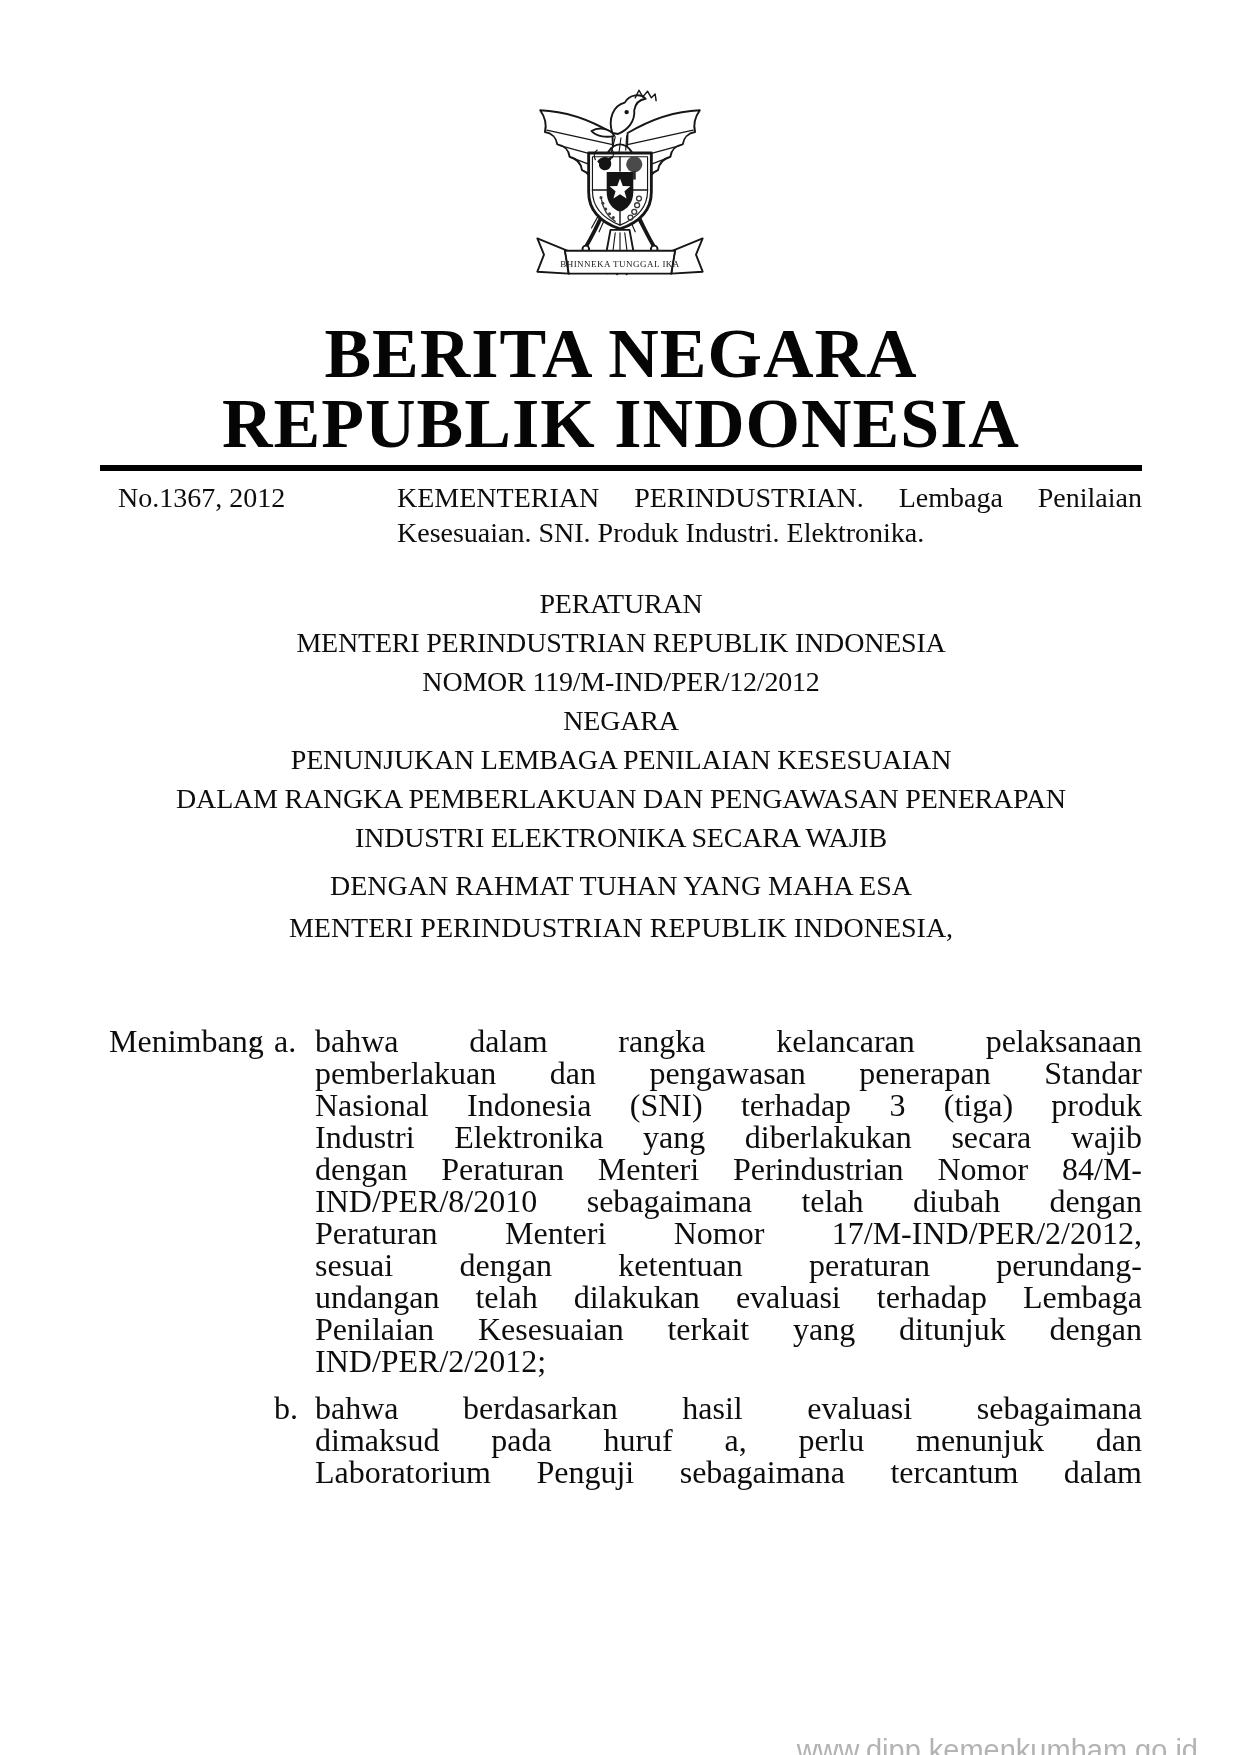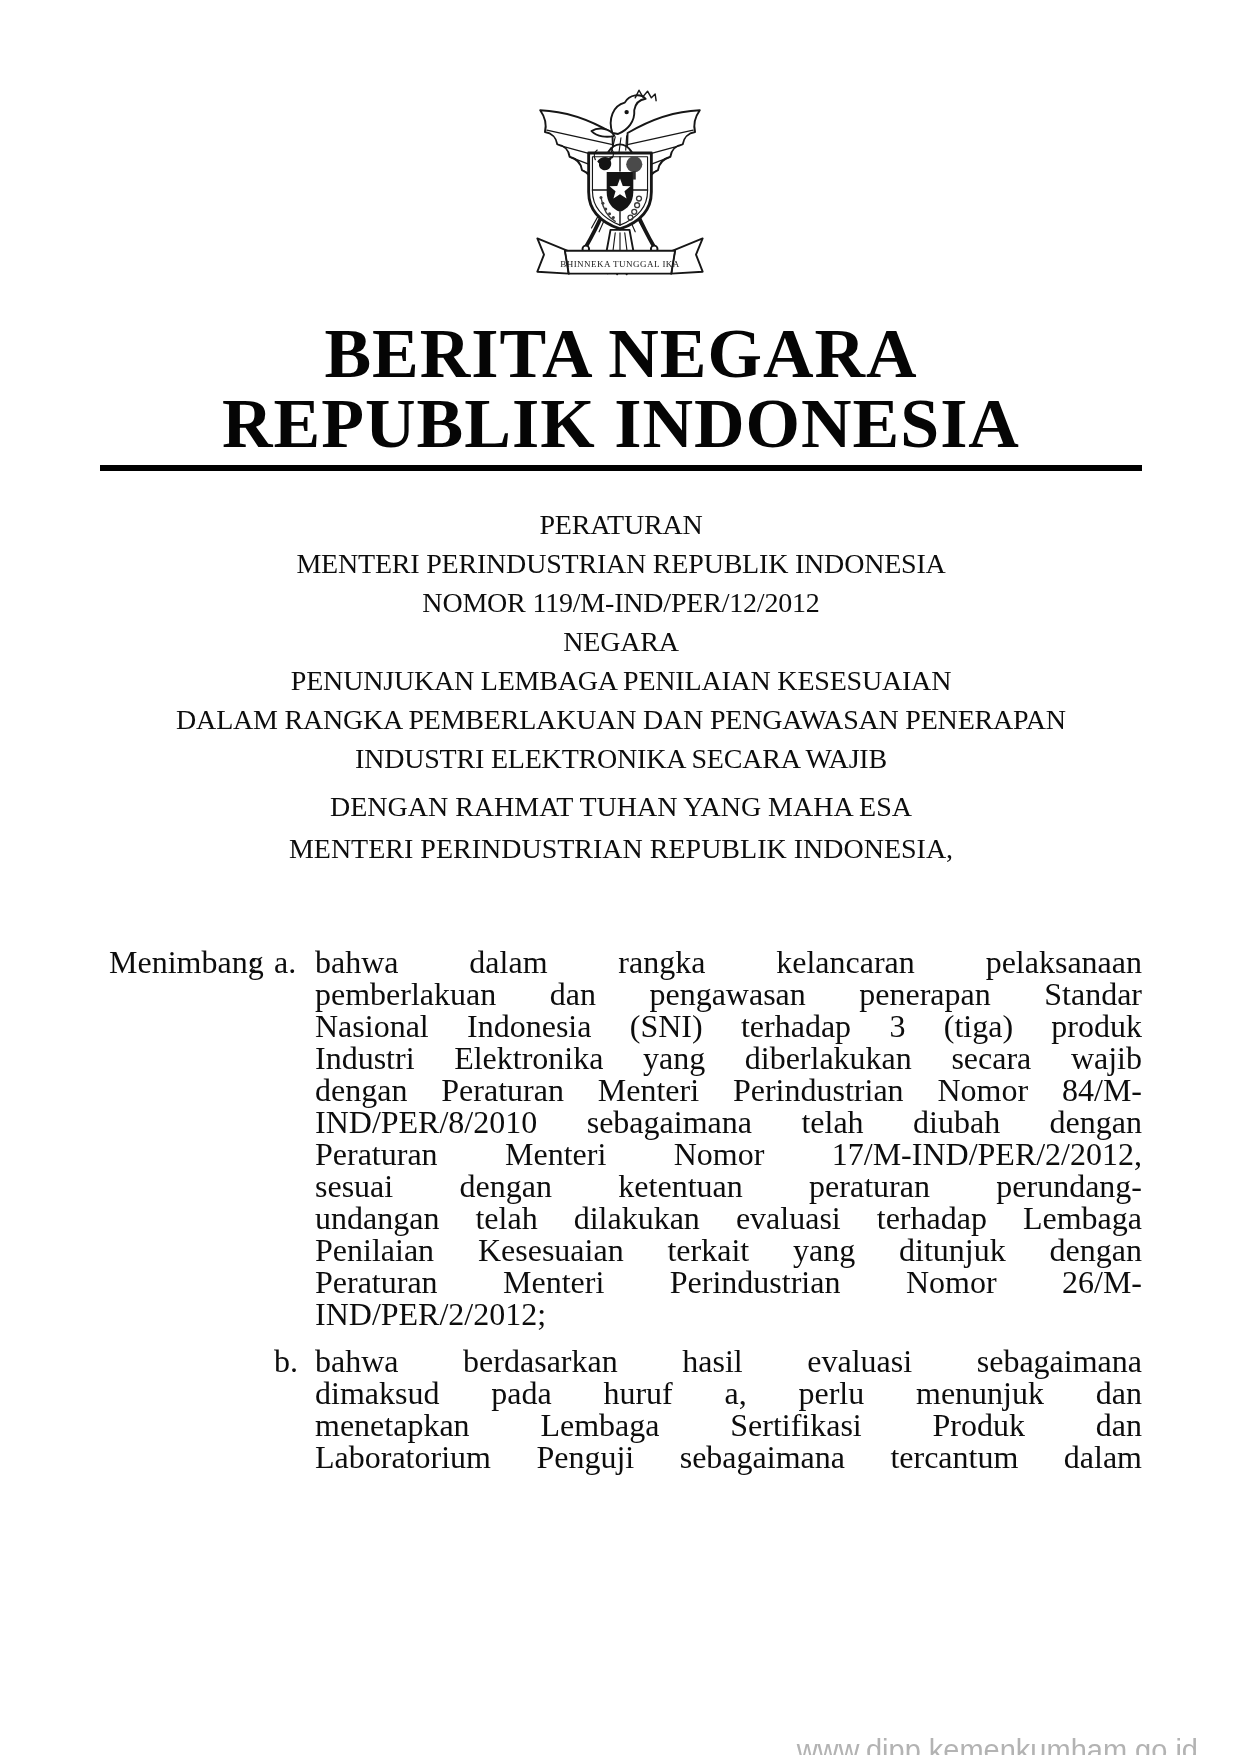--- a/index.html
+++ b/index.html
@@ -149,20 +149,27 @@
 
   <div class="content">
 
     <div class="gazette-title">
       <div>BERITA NEGARA</div>
       <div>REPUBLIK INDONESIA</div>
     </div>
 
     <div class="rule"></div>
 
+    <div class="issue-row">
+      <div class="issue-no">No.1367, 2012</div>
+      <div class="subject">
+        <div class="jfirst">KEMENTERIAN PERINDUSTRIAN. Lembaga Penilaian</div>
+        <div>Kesesuaian. SNI. Produk Industri. Elektronika.</div>
+      </div>
+    </div>
 
     <div class="heading" id="heading-lines">
         <div>PERATURAN</div>
         <div>MENTERI PERINDUSTRIAN REPUBLIK INDONESIA</div>
         <div>NOMOR 119/M-IND/PER/12/2012</div>
         <div>NEGARA</div>
         <div>PENUNJUKAN LEMBAGA PENILAIAN KESESUAIAN</div>
         <div>DALAM RANGKA PEMBERLAKUAN DAN PENGAWASAN PENERAPAN</div>
         <div>INDUSTRI ELEKTRONIKA SECARA WAJIB</div>
       </div>
@@ -179,30 +186,28 @@
               <div class="bline">bahwa dalam rangka kelancaran pelaksanaan</div>
               <div class="bline">pemberlakuan dan pengawasan penerapan Standar</div>
               <div class="bline">Nasional Indonesia (SNI) terhadap 3 (tiga) produk</div>
               <div class="bline">Industri Elektronika yang diberlakukan secara wajib</div>
               <div class="bline">dengan Peraturan Menteri Perindustrian Nomor 84/M-</div>
               <div class="bline">IND/PER/8/2010 sebagaimana telah diubah dengan</div>
               <div class="bline">Peraturan Menteri Nomor 17/M-IND/PER/2/2012,</div>
               <div class="bline">sesuai dengan ketentuan peraturan perundang-</div>
               <div class="bline">undangan telah dilakukan evaluasi terhadap Lembaga</div>
               <div class="bline">Penilaian Kesesuaian terkait yang ditunjuk dengan</div>
-              <div class="bline">Peraturan Menteri Perindustrian Nomor 26/M-</div>
               <div class="bline flush">IND/PER/2/2012;</div>
             </div>
           </div>
           <div class="c-item">
             <div class="c-marker">b.</div>
             <div class="c-lines">
               <div class="bline">bahwa berdasarkan hasil evaluasi sebagaimana</div>
               <div class="bline">dimaksud pada huruf a, perlu menunjuk dan</div>
-              <div class="bline">menetapkan Lembaga Sertifikasi Produk dan</div>
               <div class="bline">Laboratorium Penguji sebagaimana tercantum dalam</div>
             </div>
           </div>
         </div>
     </div>
   </div>
 
   <div class="footer-url">www.djpp.kemenkumham.go.id</div>
 </div>
 

